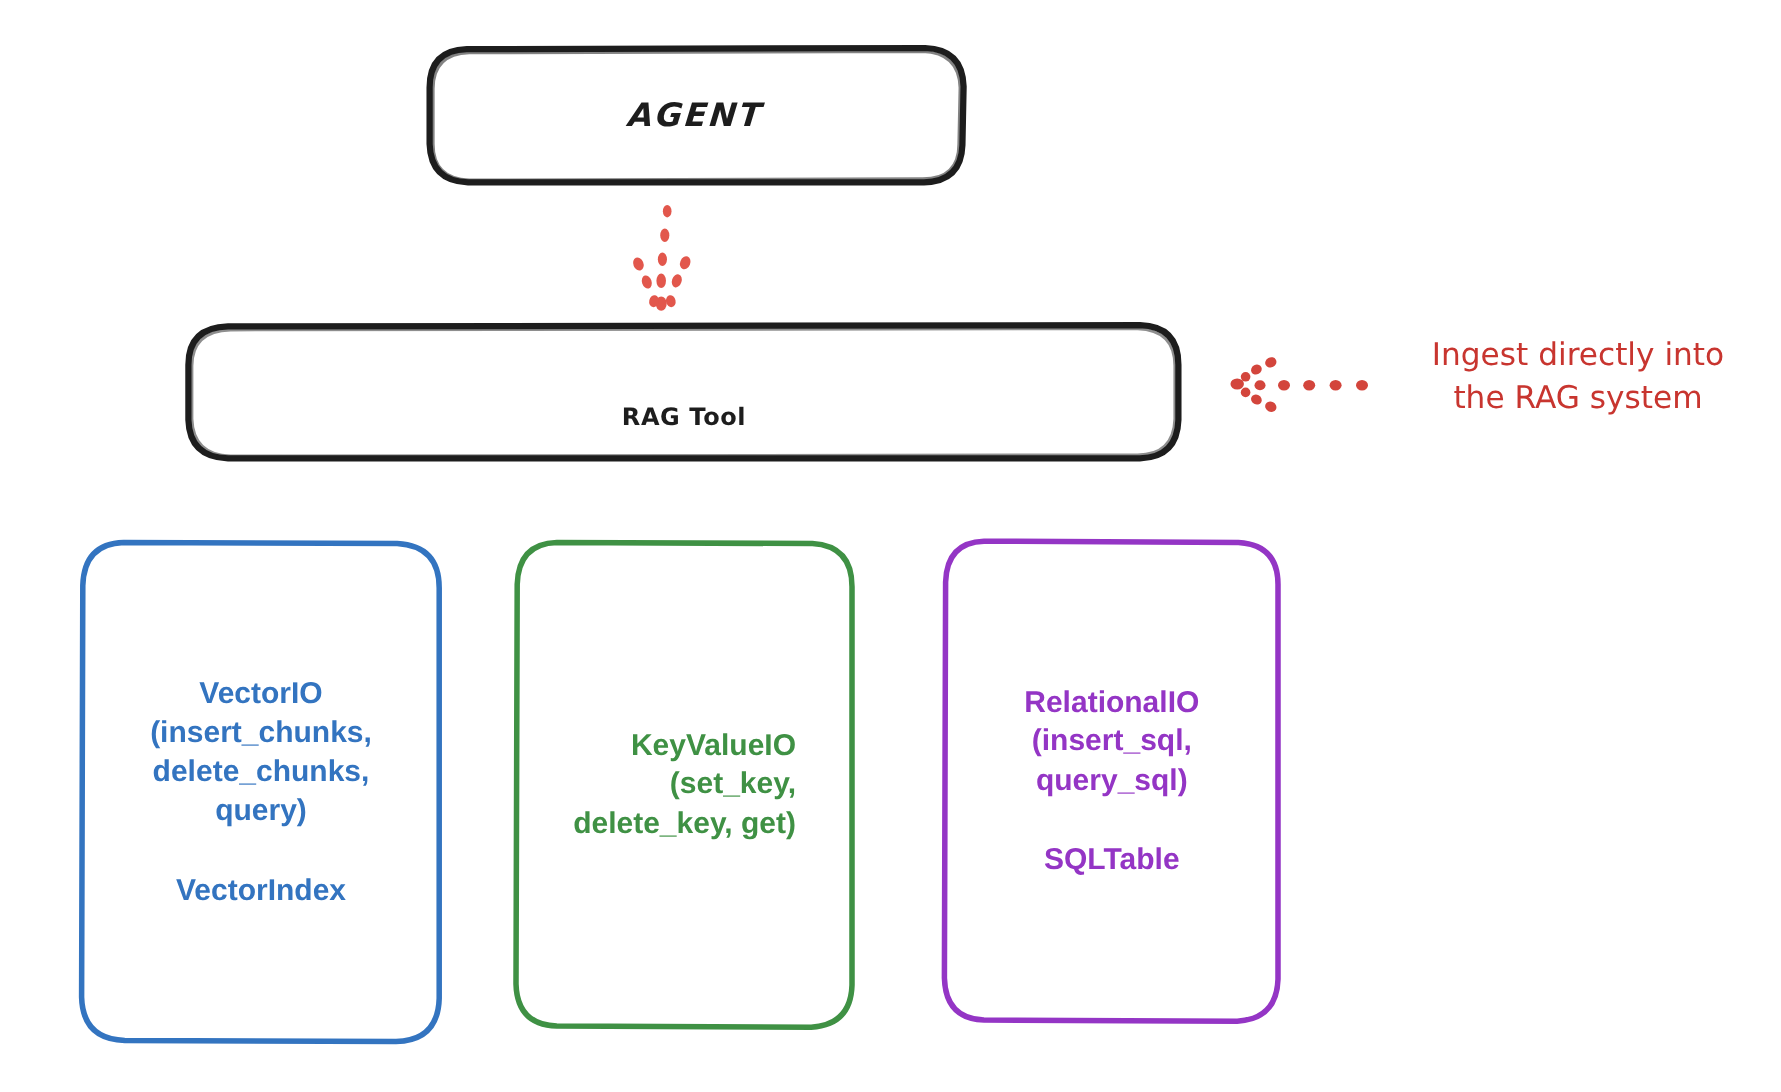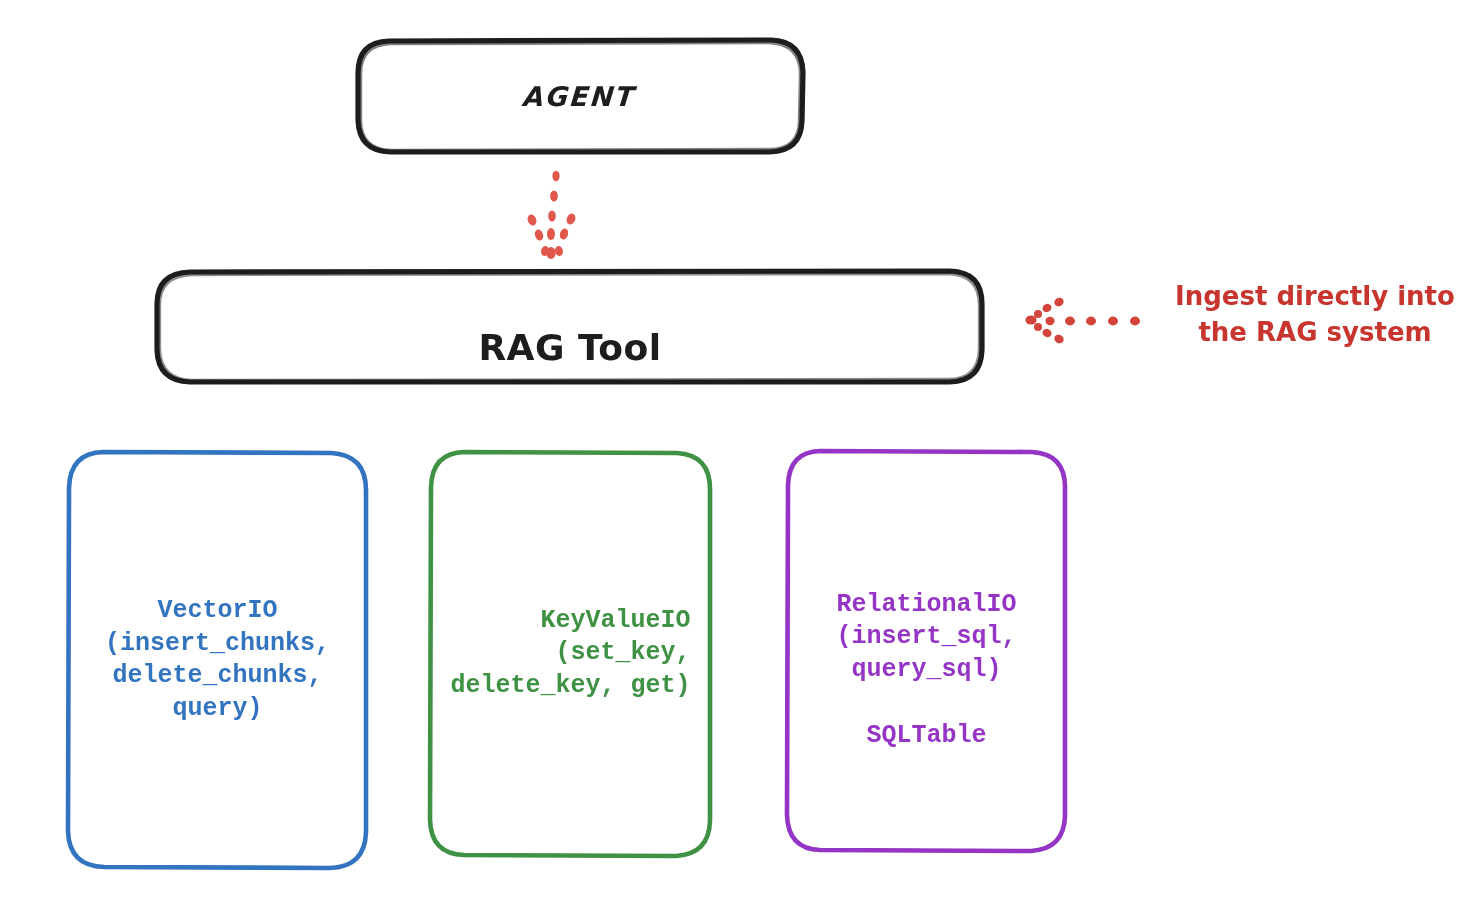--- a/index.html
+++ b/index.html
@@ -49,55 +49,55 @@
 
   
   #rag-box {
     left: 157px;
     top: 271px;
     width: 826px;
     height: 112px;
   }
   #rag-label {
     font-family: "DejaVu Sans", sans-serif;
-    font-size: 36px;
+    font-size: 20px;
     font-weight: 600;
     letter-spacing: 0.5px;
     color: #1d1d1d;
     margin-top: 40px;
   }
 
   
   #vector-box  { left: 68px;  top: 451px; width: 299px; height: 418px; }
   #keyvalue-box{ left: 430px; top: 451px; width: 281px; height: 405px; }
-  #relational-box { left: 787px; top: 470px; width: 279px; height: 401px; }
+  #relational-box { left: 787px; top: 450px; width: 279px; height: 401px; }
 
   .api-text, .index-text {
-    font-family: Liberation Mono, monospace;
+    font-family: Liberation Sans, sans-serif;
     font-weight: 600;
     line-height: 1.30;
     white-space: pre-line;
   }
   .api-text  { font-size: 25px; }
   .index-text{ font-size: 25px; margin-top: 34px; }
 
   #vector-box .api-text, #vector-box .index-text { color: #3374c0; }
   #keyvalue-box .api-text, #keyvalue-box .index-text { color: #3f9144; text-align: right; }
   #relational-box .api-text, #relational-box .index-text { color: #9435c5; }
 
   
   #annotation {
     position: absolute;
     left: 1150px;
     top: 279px;
     width: 330px;
     color: #c8352f;
     font-family: "DejaVu Sans", sans-serif;
     font-size: 26px;
-    font-weight: 700;
+    font-weight: 400;
     line-height: 1.38;
     text-align: center;
     white-space: pre-line;
   }
 </style>
 </head>
 <body>
 
 <svg id="canvas" viewBox="0 0 1484 910" xmlns="http://www.w3.org/2000/svg" aria-hidden="true">
   <defs>
@@ -173,20 +173,21 @@
 
 <div class="node-box" id="rag-box">
   <span id="rag-label">RAG Tool</span>
 </div>
 
 <div class="node-box" id="vector-box">
   <span class="api-text">VectorIO
 (insert_chunks,
 delete_chunks,
 query)</span>
+  <span class="index-text">VectorIndex</span>
 </div>
 
 <div class="node-box" id="keyvalue-box">
   <span class="api-text">KeyValueIO
 (set_key,
 delete_key, get)</span>
 </div>
 
 <div class="node-box" id="relational-box">
   <span class="api-text">RelationalIO

